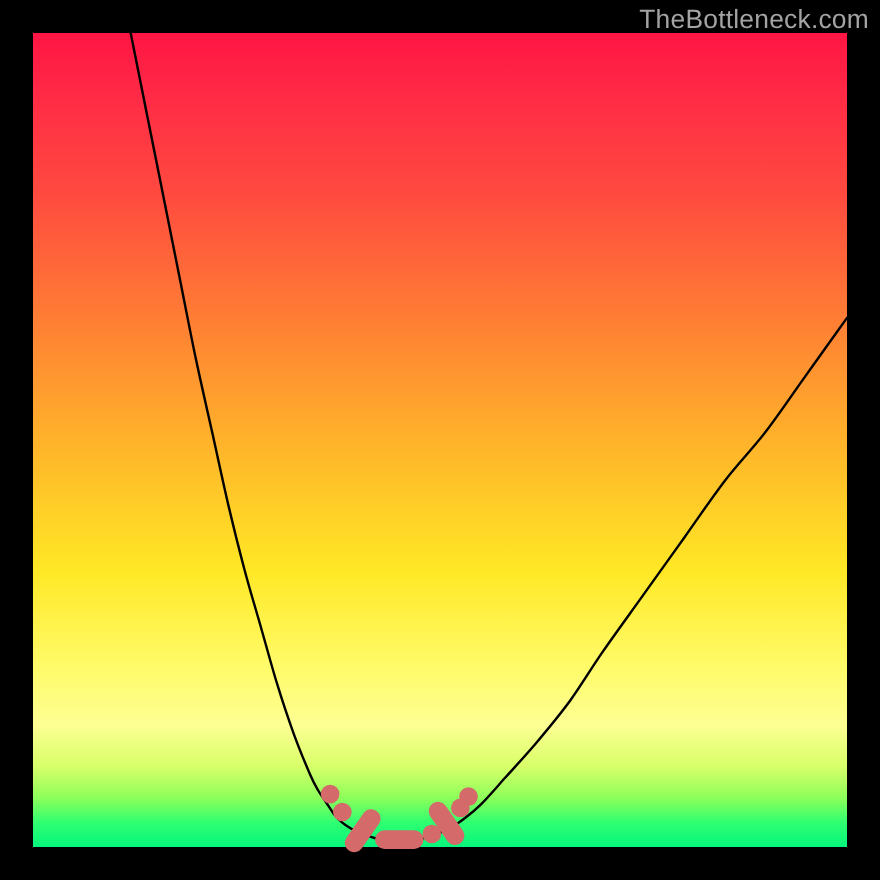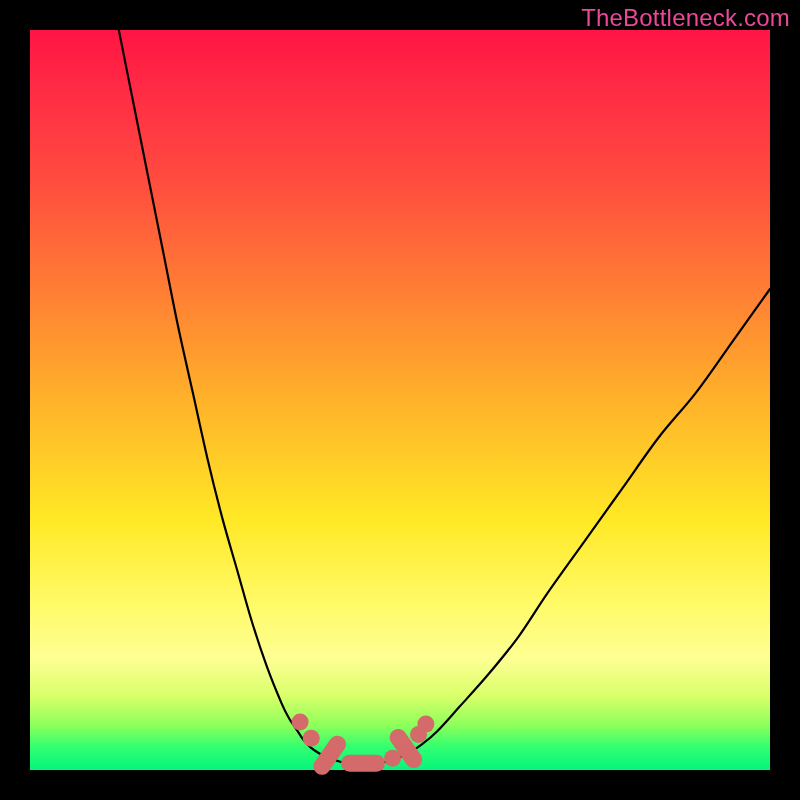--- a/index.html
+++ b/index.html
@@ -14,21 +14,21 @@
   .frame {
     position: relative;
     width: 800px;
     height: 800px;
     background: #000;
   }
   .watermark {
     position: absolute;
     top: 4px;
     right: 10px;
-    color: #ec4899;
+    color: #a3a3a3;
     font-size: 24px;
     font-weight: 400;
     letter-spacing: 0.2px;
     z-index: 10;
   }
   .plot-area {
     position: absolute;
     left: 30px;
     top: 30px;
     width: 740px;

